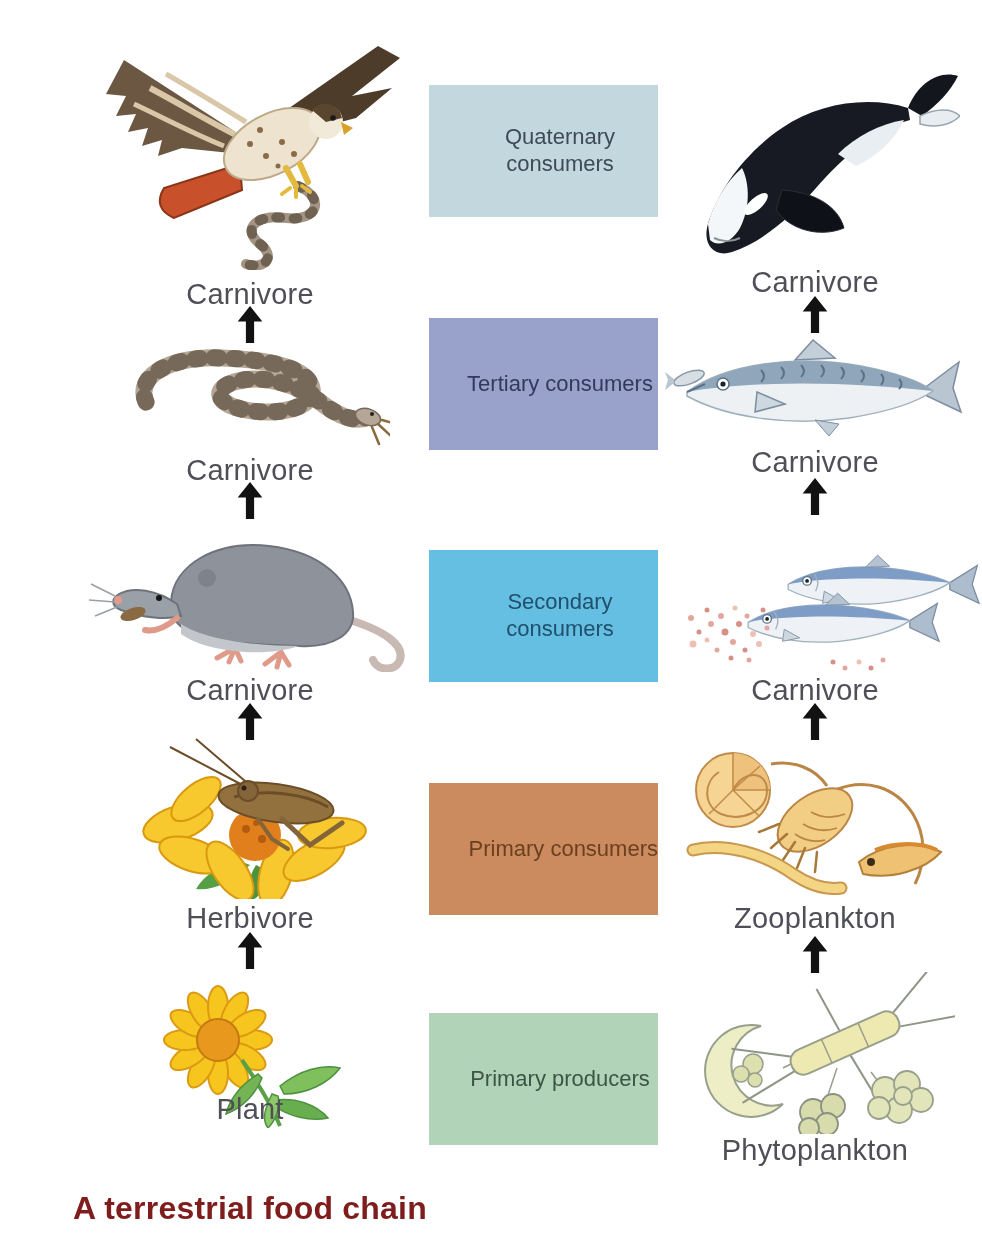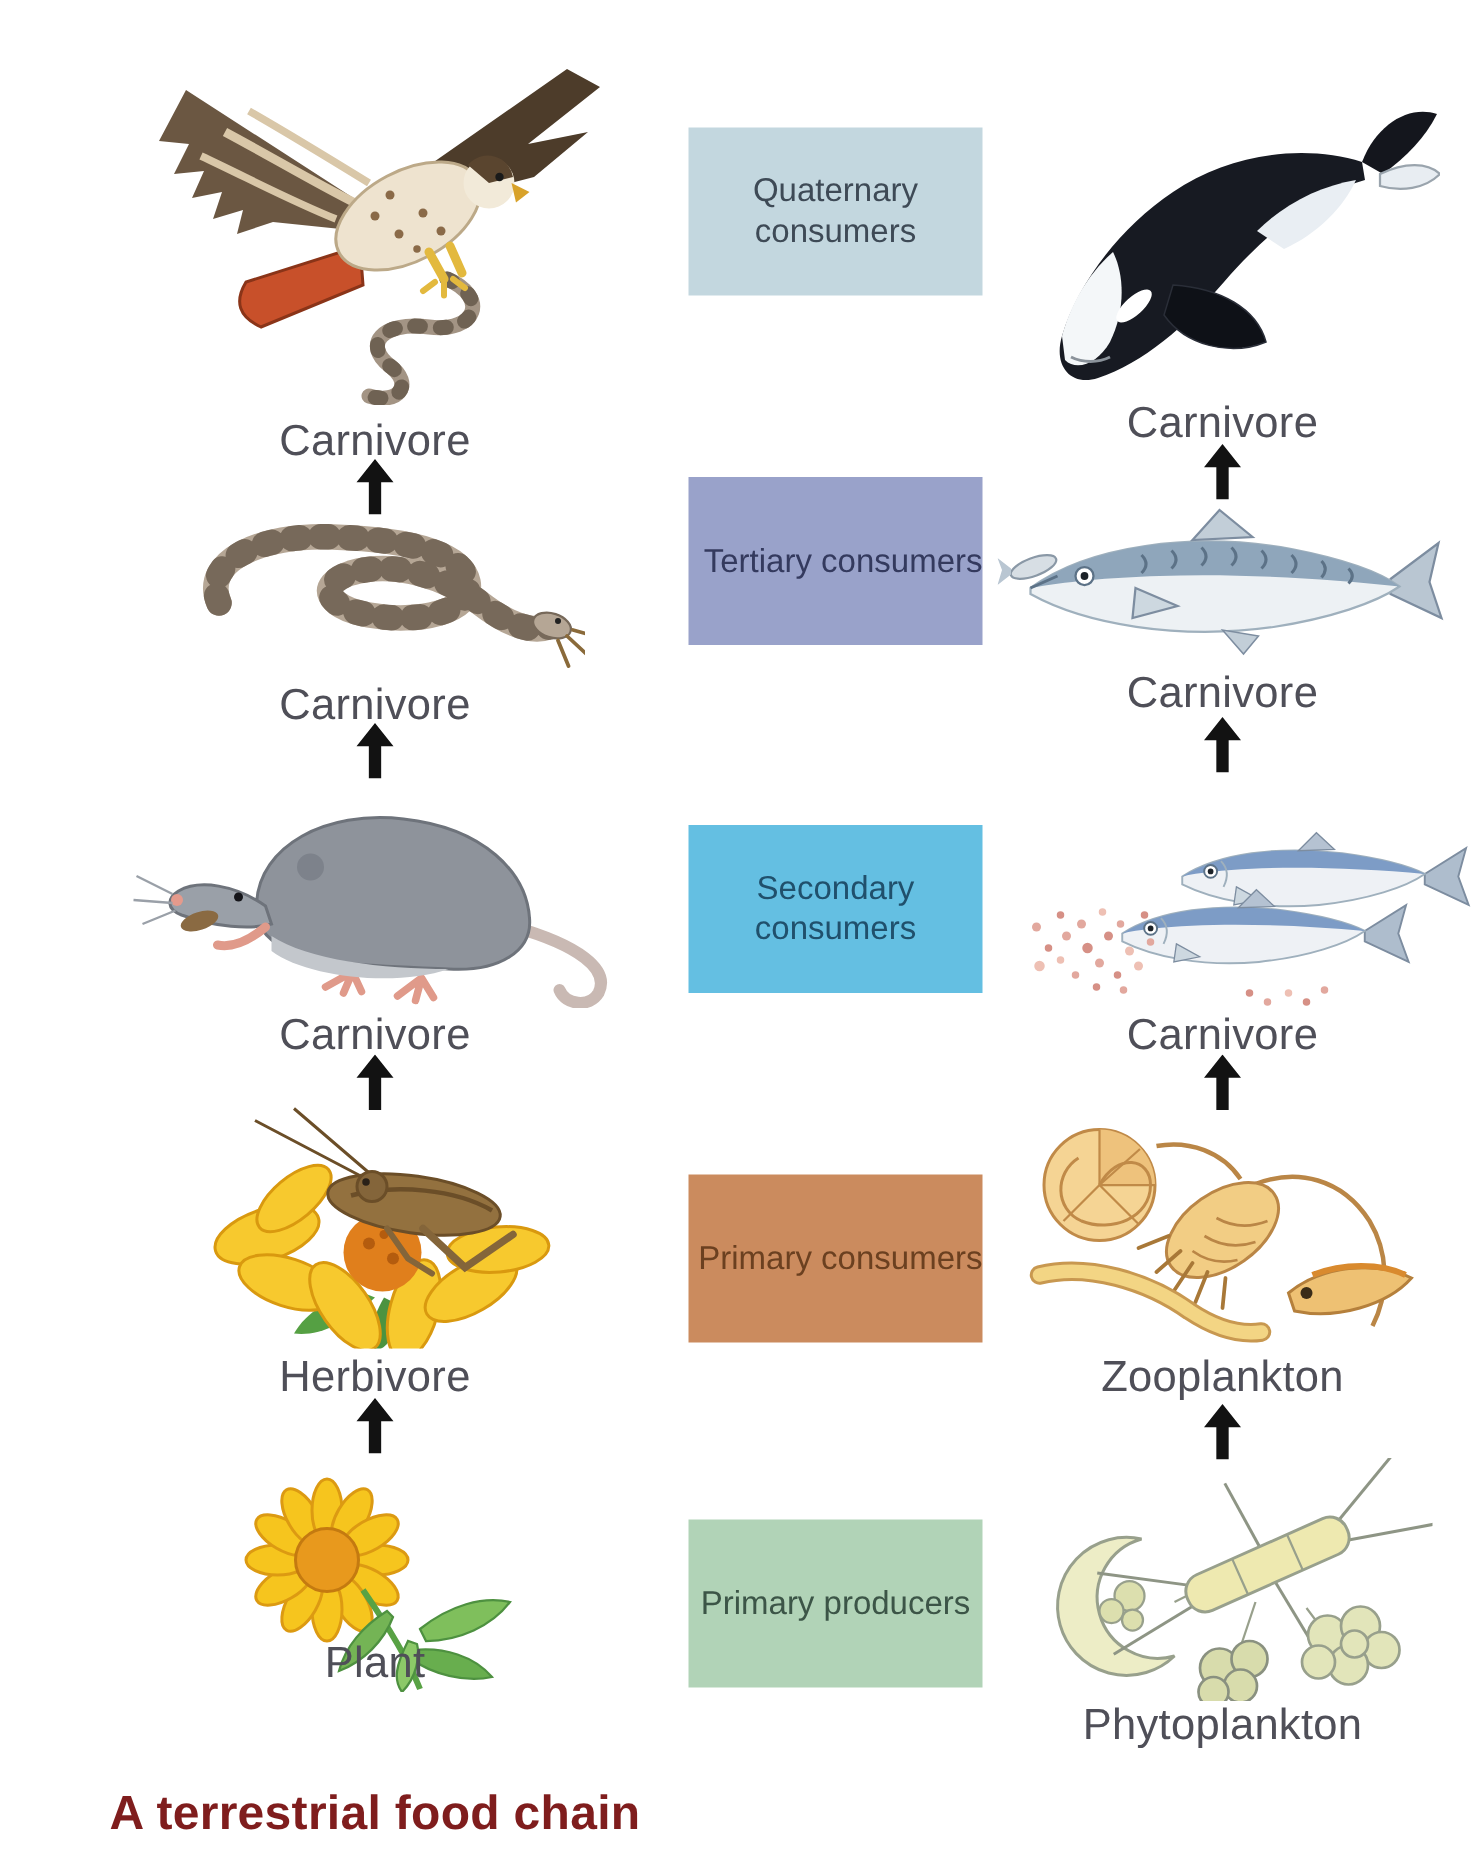--- a/index.html
+++ b/index.html
@@ -12,40 +12,40 @@
   #col-marine{left:650px;width:330px;}
   .item{position:absolute;left:50%;transform:translateX(-50%);}
   .org-label{
     font-size:29px;color:#4f4f58;white-space:nowrap;letter-spacing:0.2px;
   }
   .chain-caption{
     font-size:32px;font-weight:bold;color:#7f1d1d;white-space:nowrap;letter-spacing:0.2px;
   }
   .up-arrow{width:27px;height:37px;color:#121212;display:block;}
   .trophic-box{
-    position:absolute;left:459px;width:196px;height:112px;
-    display:flex;align-items:center;justify-content:center;text-align:center;
+    position:absolute;left:429px;width:196px;height:132px;
+    display:flex;align-items:center;justify-content:center;text-align:center;padding-left:33px;
   }
   .trophic-box span{font-size:22px;line-height:1.22;}
   #box-quaternary{top:85px;}
   #box-tertiary{top:318px;}
   #box-secondary{top:550px;}
   #box-primary-consumers{top:783px;justify-content:flex-end;}
   #box-primary-producers{top:1013px;}
   svg{display:block;}
 </style>
 </head>
 <body>
 
 <div id="canvas">
 
   <div class="trophic-box" id="box-quaternary" style="background-color: rgb(195, 215, 223);">
     <span style="color: rgb(62, 74, 86);">Quaternary consumers</span>
   </div>
-  <div class="trophic-box" id="box-tertiary" style="background-color: rgb(153, 162, 202); justify-content: flex-end;">
+  <div class="trophic-box" id="box-tertiary" style="background-color: rgb(153, 162, 202);">
     <span style="color: rgb(52, 58, 94);">Tertiary consumers</span>
   </div>
   <div class="trophic-box" id="box-secondary" style="background-color: rgb(100, 191, 226);">
     <span style="color: rgb(32, 80, 108);">Secondary consumers</span>
   </div>
   <div class="trophic-box" id="box-primary-consumers" style="background-color: rgb(203, 139, 94);">
     <span style="color: rgb(107, 64, 32);">Primary consumers</span>
   </div>
   <div class="trophic-box" id="box-primary-producers" style="background-color: rgb(177, 211, 183);">
     <span style="color: rgb(60, 85, 71);">Primary producers</span>

